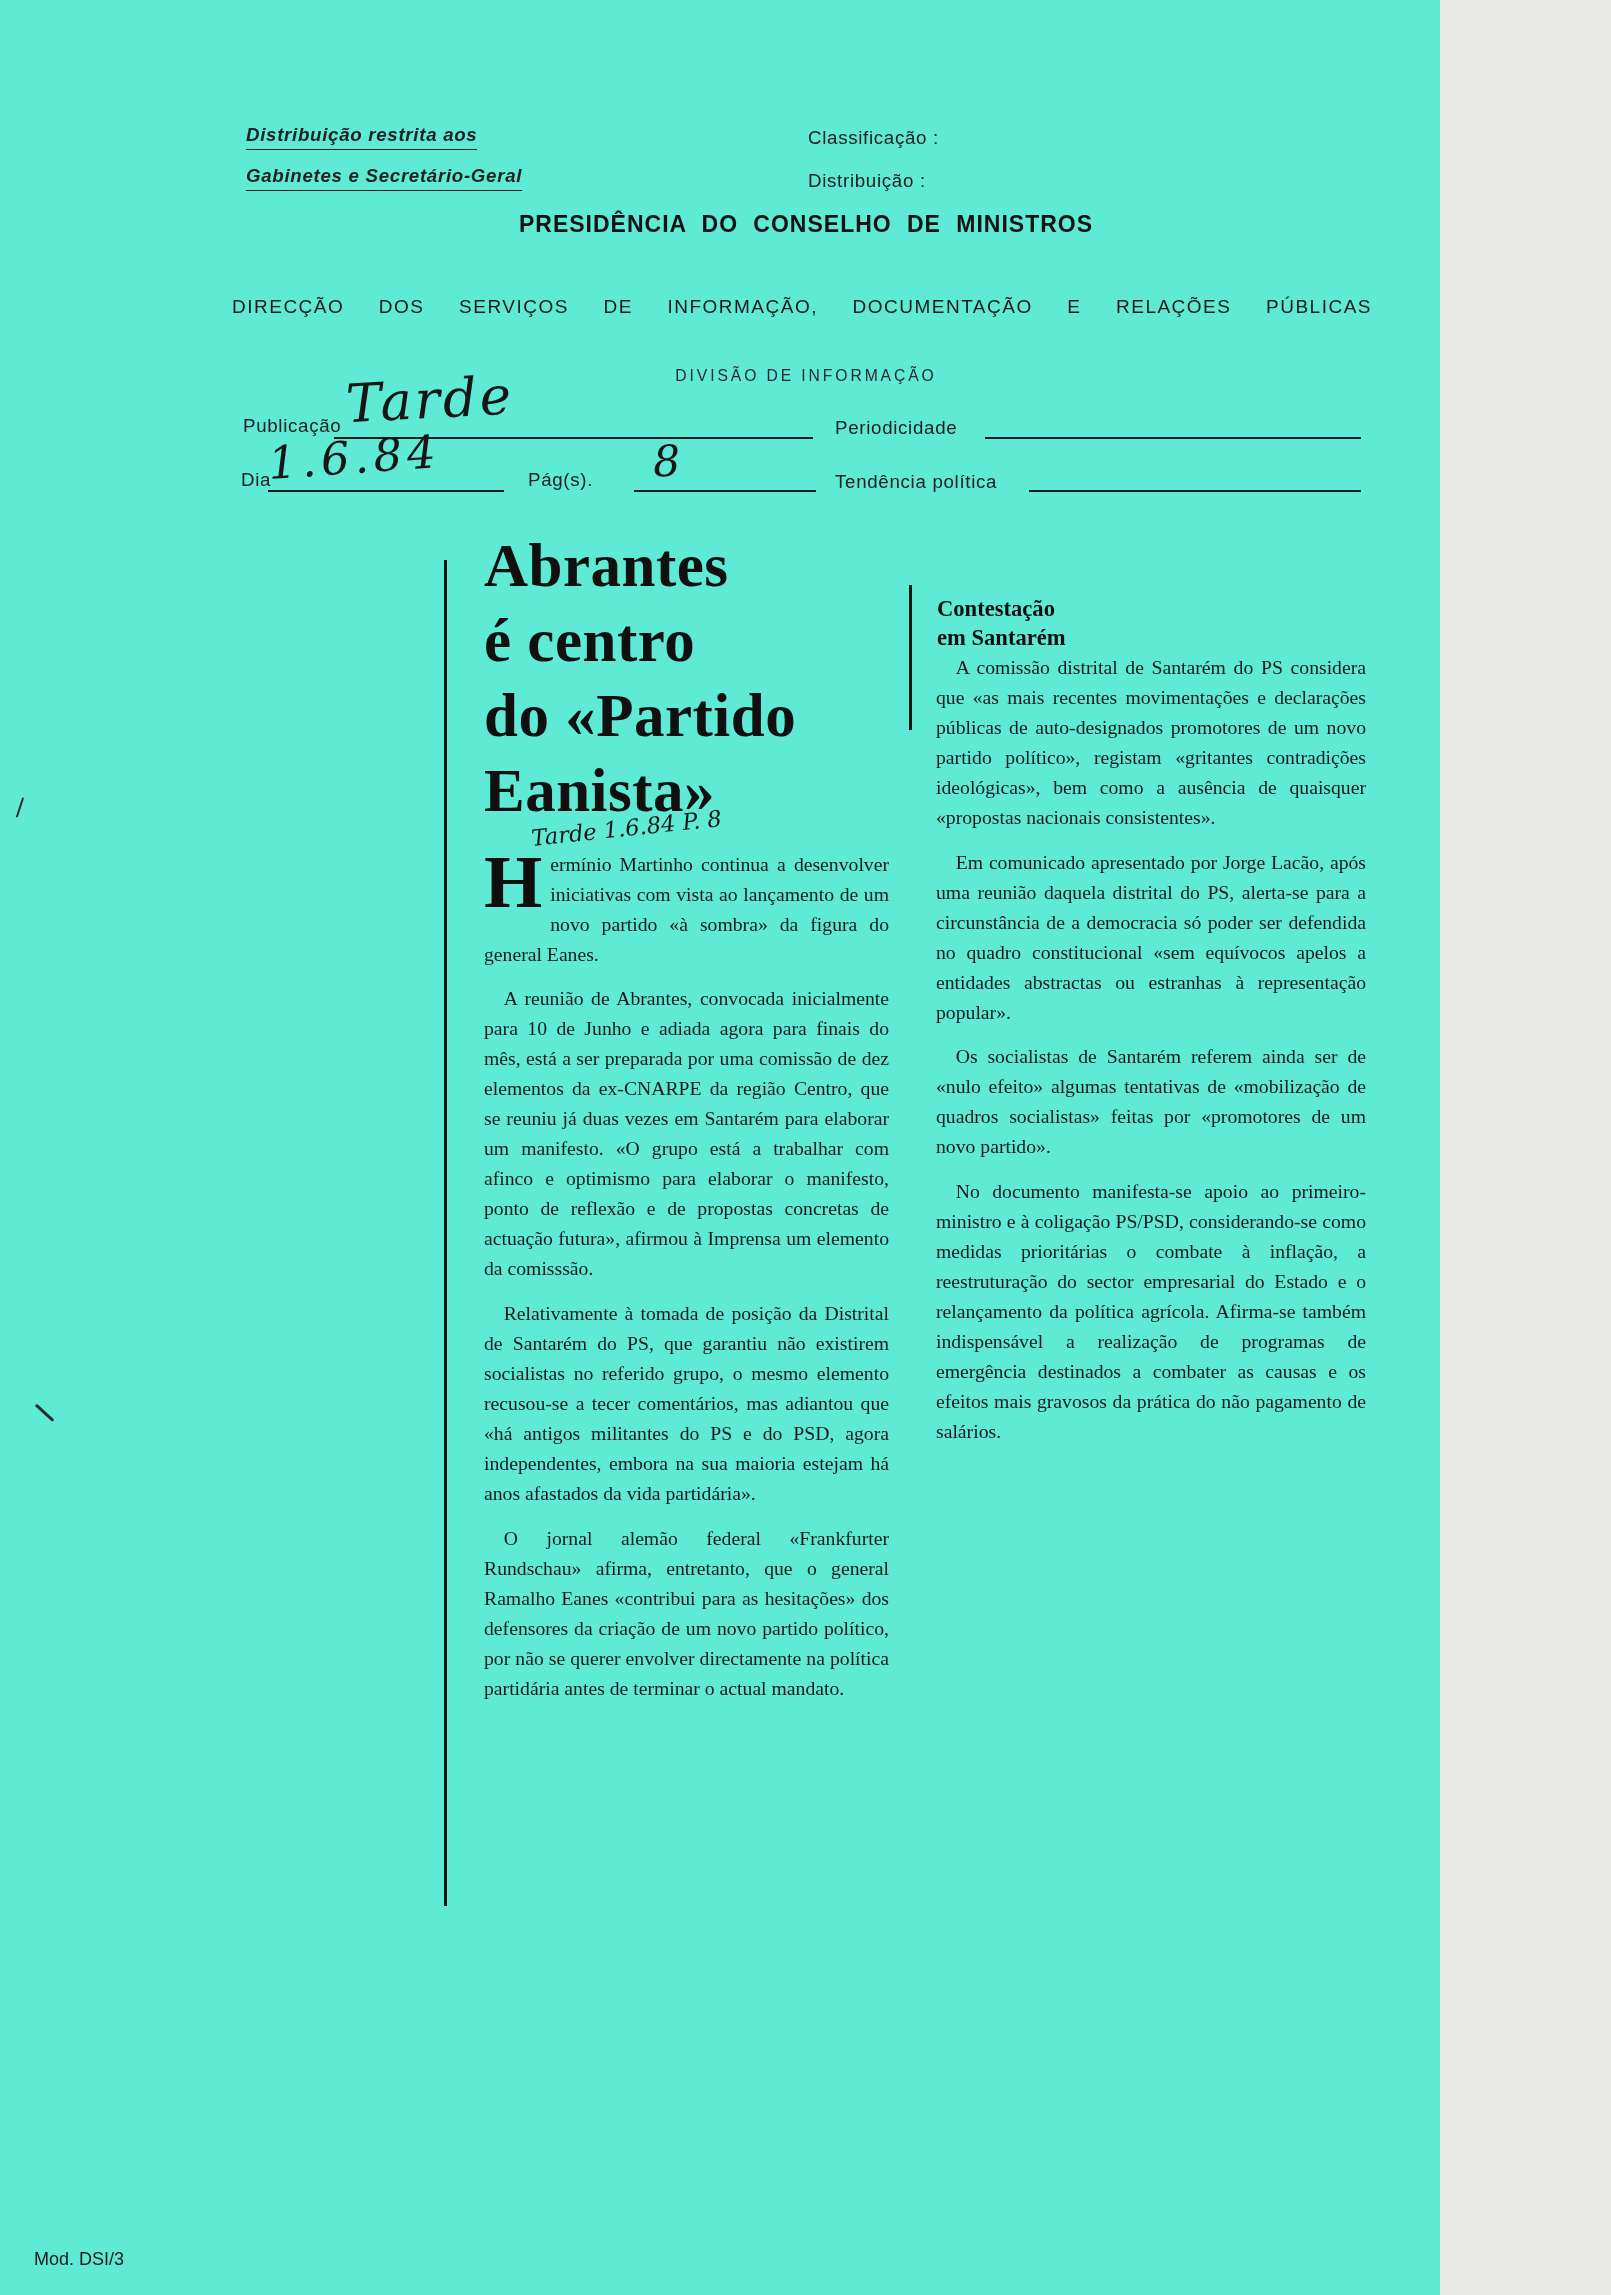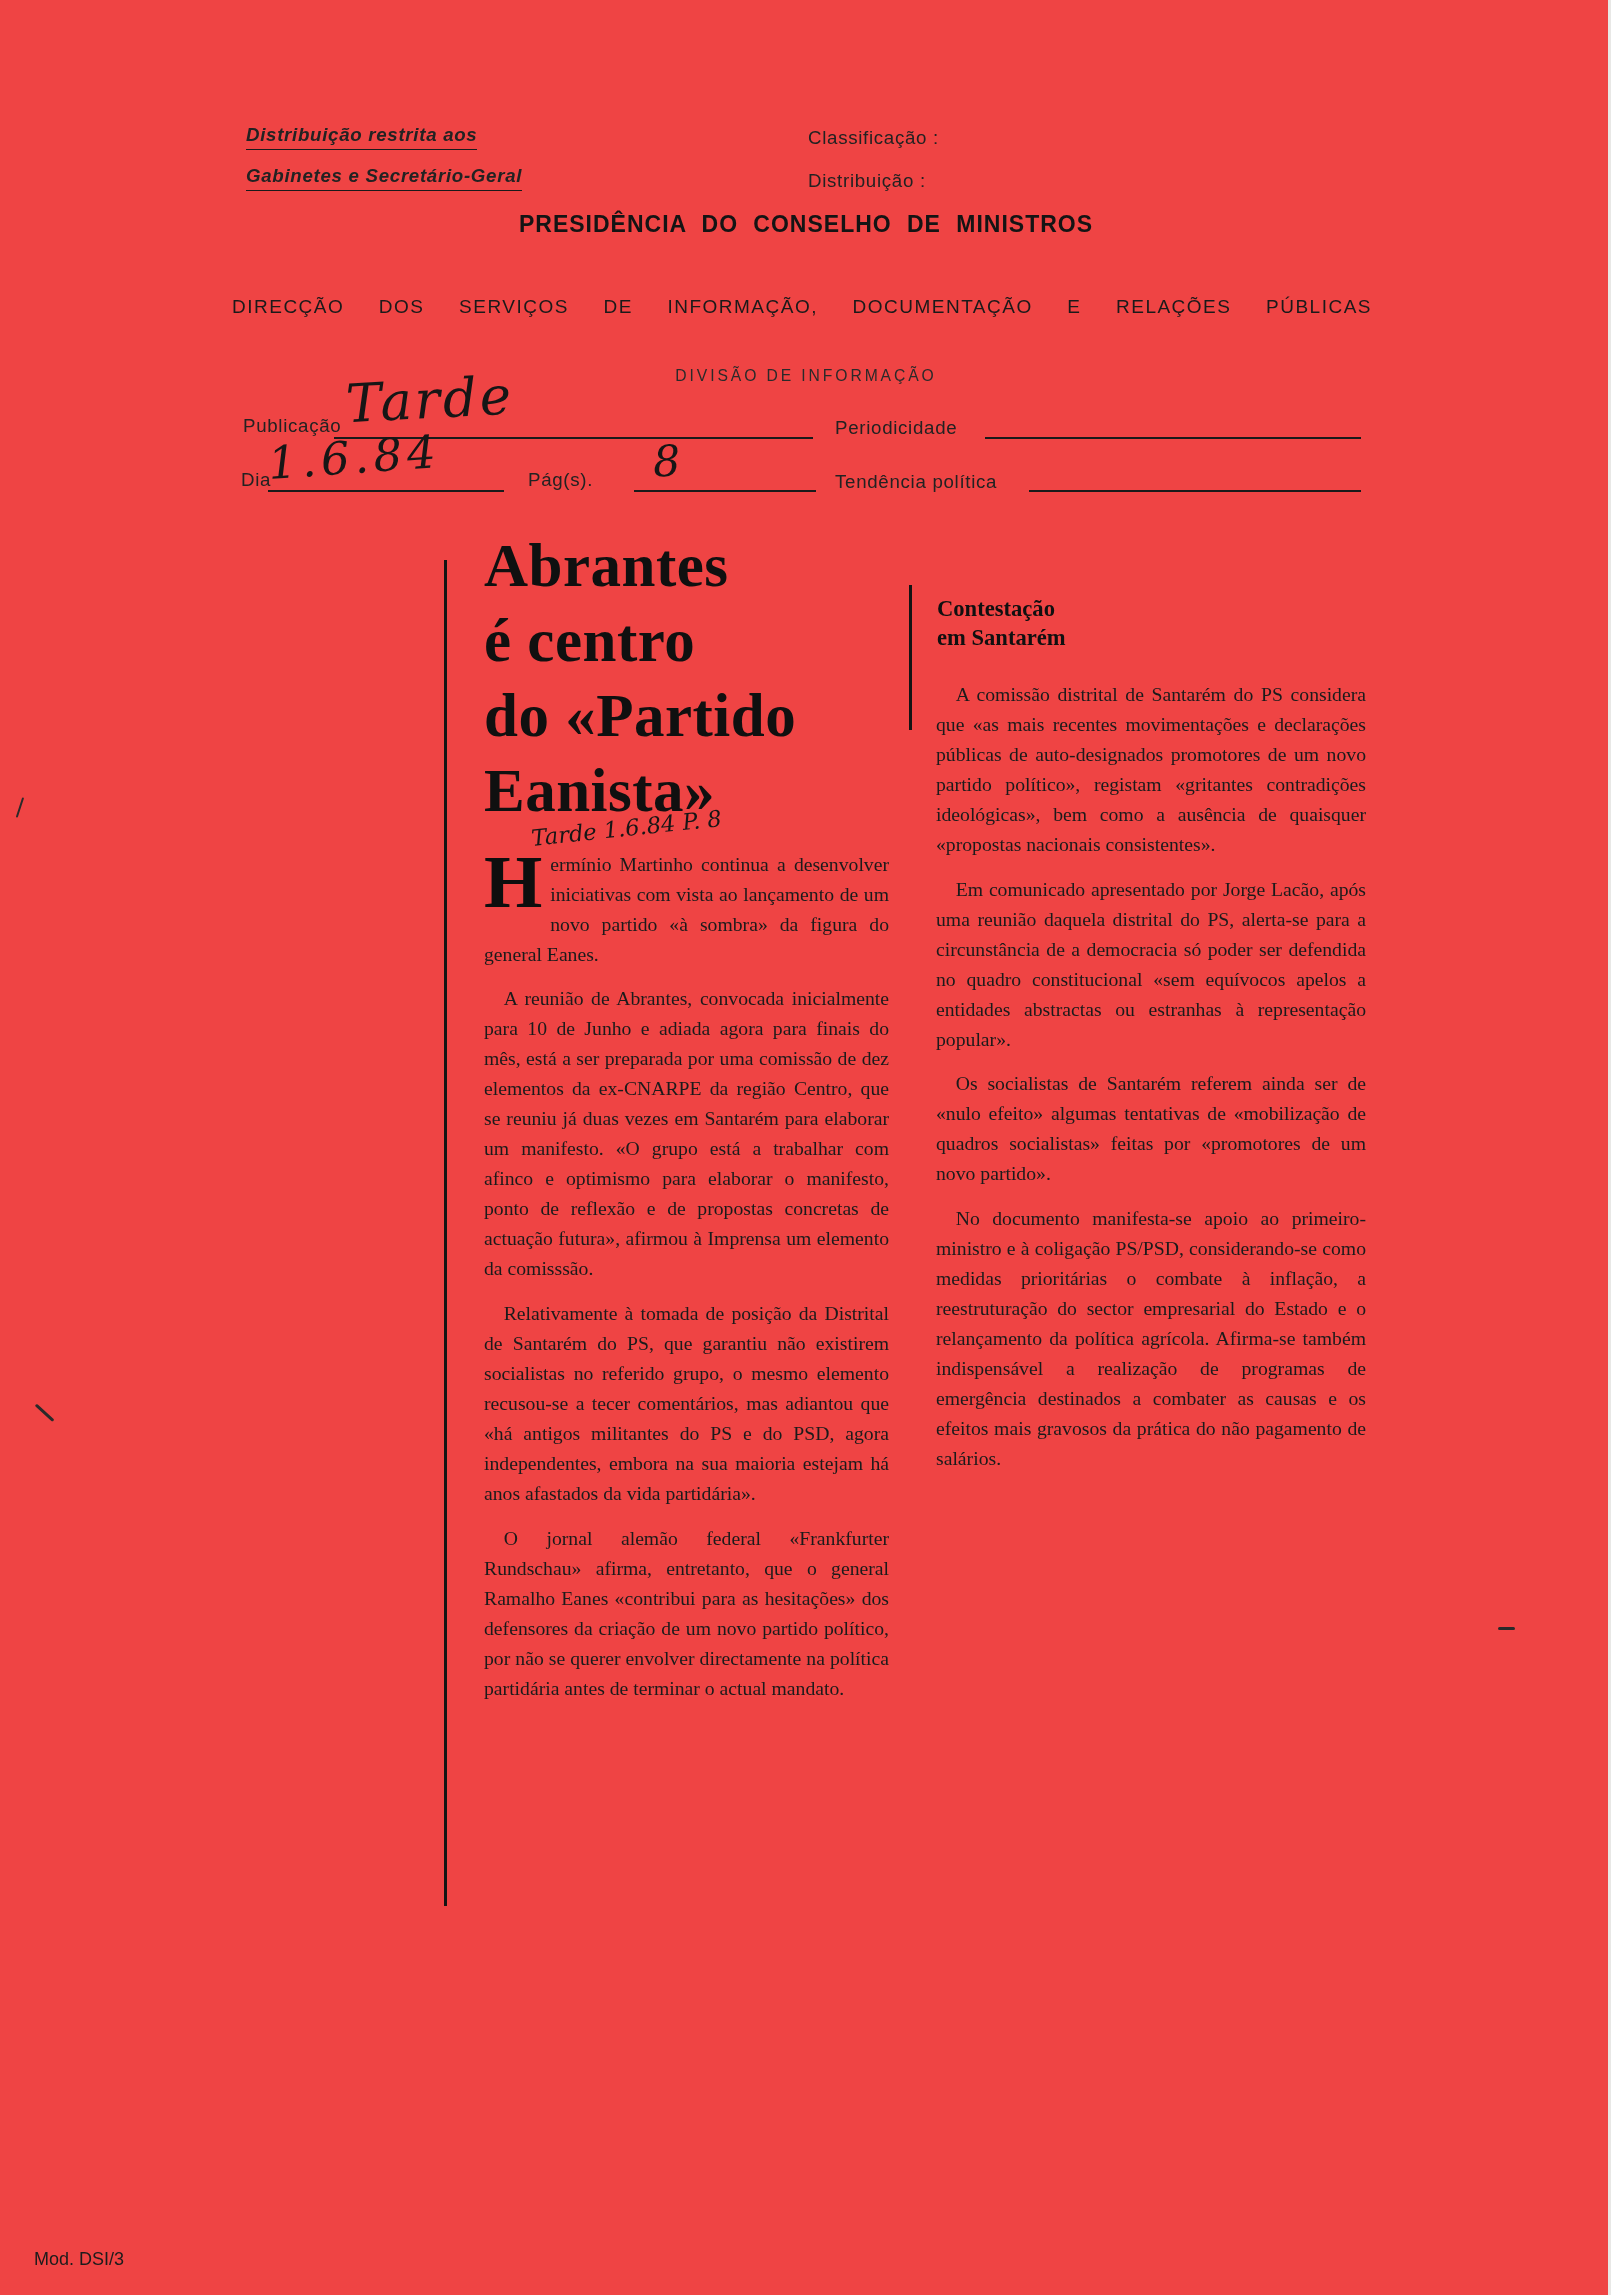--- a/index.html
+++ b/index.html
@@ -1,19 +1,19 @@
 <!DOCTYPE html>
 <html style="font-size:7.9px"><head>
 <meta charset="utf-8">
 <style>
   html,body { margin:0; padding:0; background:#e8e8e6; }
   .page {
     position:relative;
-    width:1608px; height:2295px;
-    background:#ef4444;
+    width:1440px; height:2295px;
+    background:#5eead4;
     color:#1d1d1d;
     overflow:hidden;
   }
   .sans  { font-family:"Liberation Sans", sans-serif; }
   .hw {
     font-family:"DejaVu Serif", serif;
     font-style:italic;
     color:#161616;
   }
   .abs { position:absolute; }
@@ -116,21 +116,21 @@
     </div>
   </div>
 
   <div class="abs" style="left:936px; top:595px; width:430px;">
 
     <div style="margin-left:1px;">
       <div class="sidebar-heading">Contestação</div>
       <div class="sidebar-heading">em Santarém</div>
     </div>
 
-    <div class="body-text" style="margin-top:27px;">
+    <div class="body-text" style="">
       <p class="para">A comissão distrital de Santarém do PS considera que «as mais recentes movimentações e declarações públicas de auto-designados promotores de um novo partido político», registam «gritantes contradições ideológicas», bem como a ausência de quaisquer «propostas nacionais consistentes».</p>
       <p class="para">Em comunicado apresentado por Jorge Lacão, após uma reunião daquela distrital do PS, alerta-se para a circunstância de a democracia só poder ser defendida no quadro constitucional «sem equívocos apelos a entidades abstractas ou estranhas à representação popular».</p>
       <p class="para">Os socialistas de Santarém referem ainda ser de «nulo efeito» algumas tentativas de «mobilização de quadros socialistas» feitas por «promotores de um novo partido».</p>
       <p class="para">No documento manifesta-se apoio ao primeiro-ministro e à coligação PS/PSD, considerando-se como medidas prioritárias o combate à inflação, a reestruturação do sector empresarial do Estado e o relançamento da política agrícola. Afirma-se também indispensável a realização de programas de emergência destinados a combater as causas e os efeitos mais gravosos da prática do não pagamento de salários.</p>
     </div>
   </div>
 
   <div class="artifact" style="left:18.7px; top:797px; width:2px; height:20.6px; transform:rotate(18deg); border-radius:2px;"></div>
   <div class="artifact" style="left:43px; top:1401px; width:2.5px; height:23.6px; transform:rotate(-48deg); border-radius:2px;"></div>
   <div class="artifact" style="left:1498px; top:1627px; width:16.7px; height:2.5px; border-radius:1.5px;"></div>

